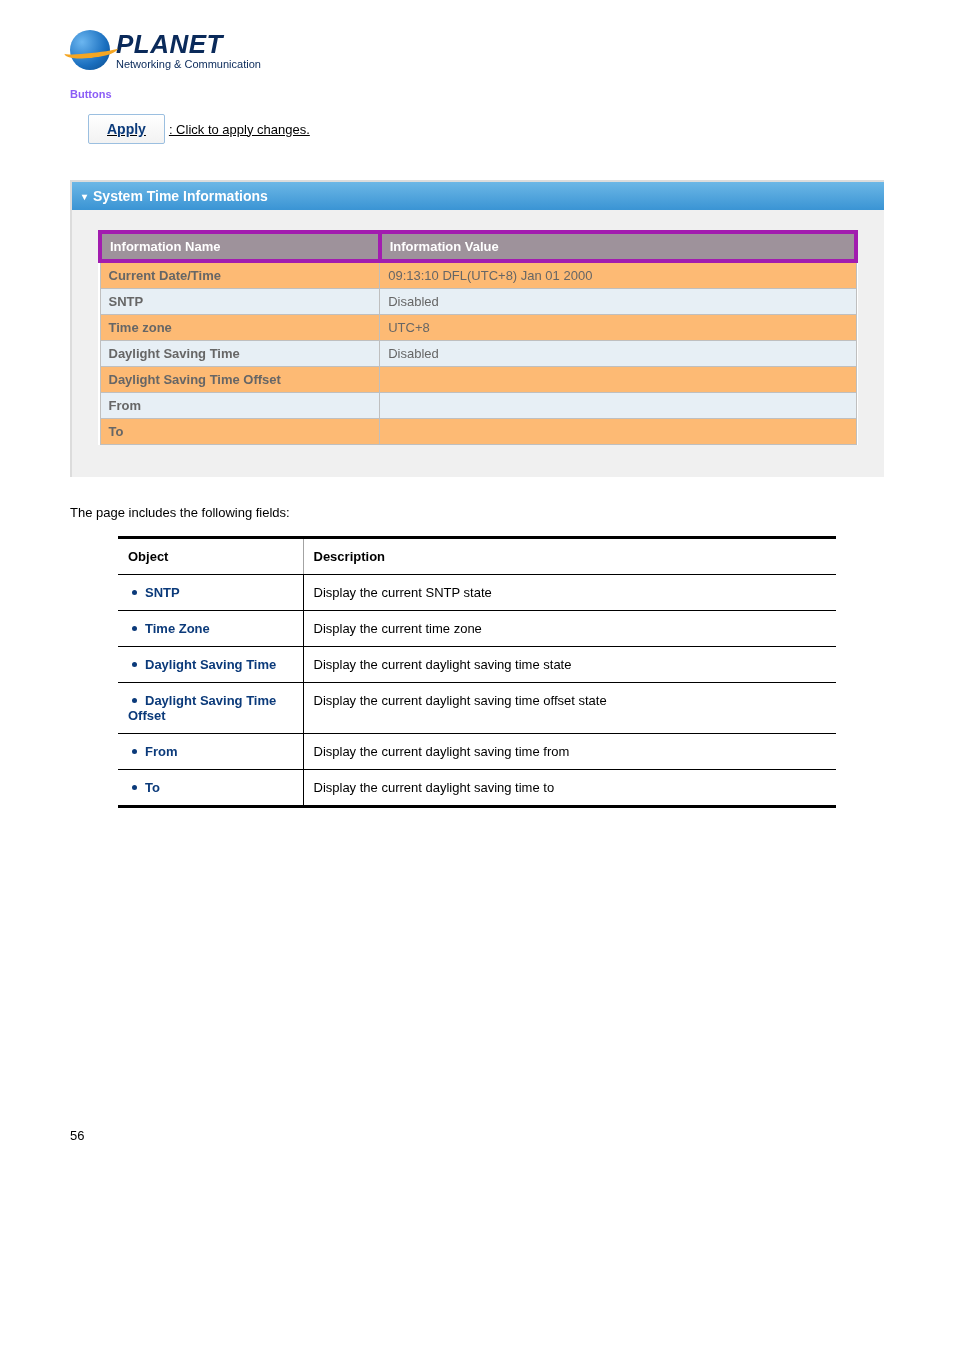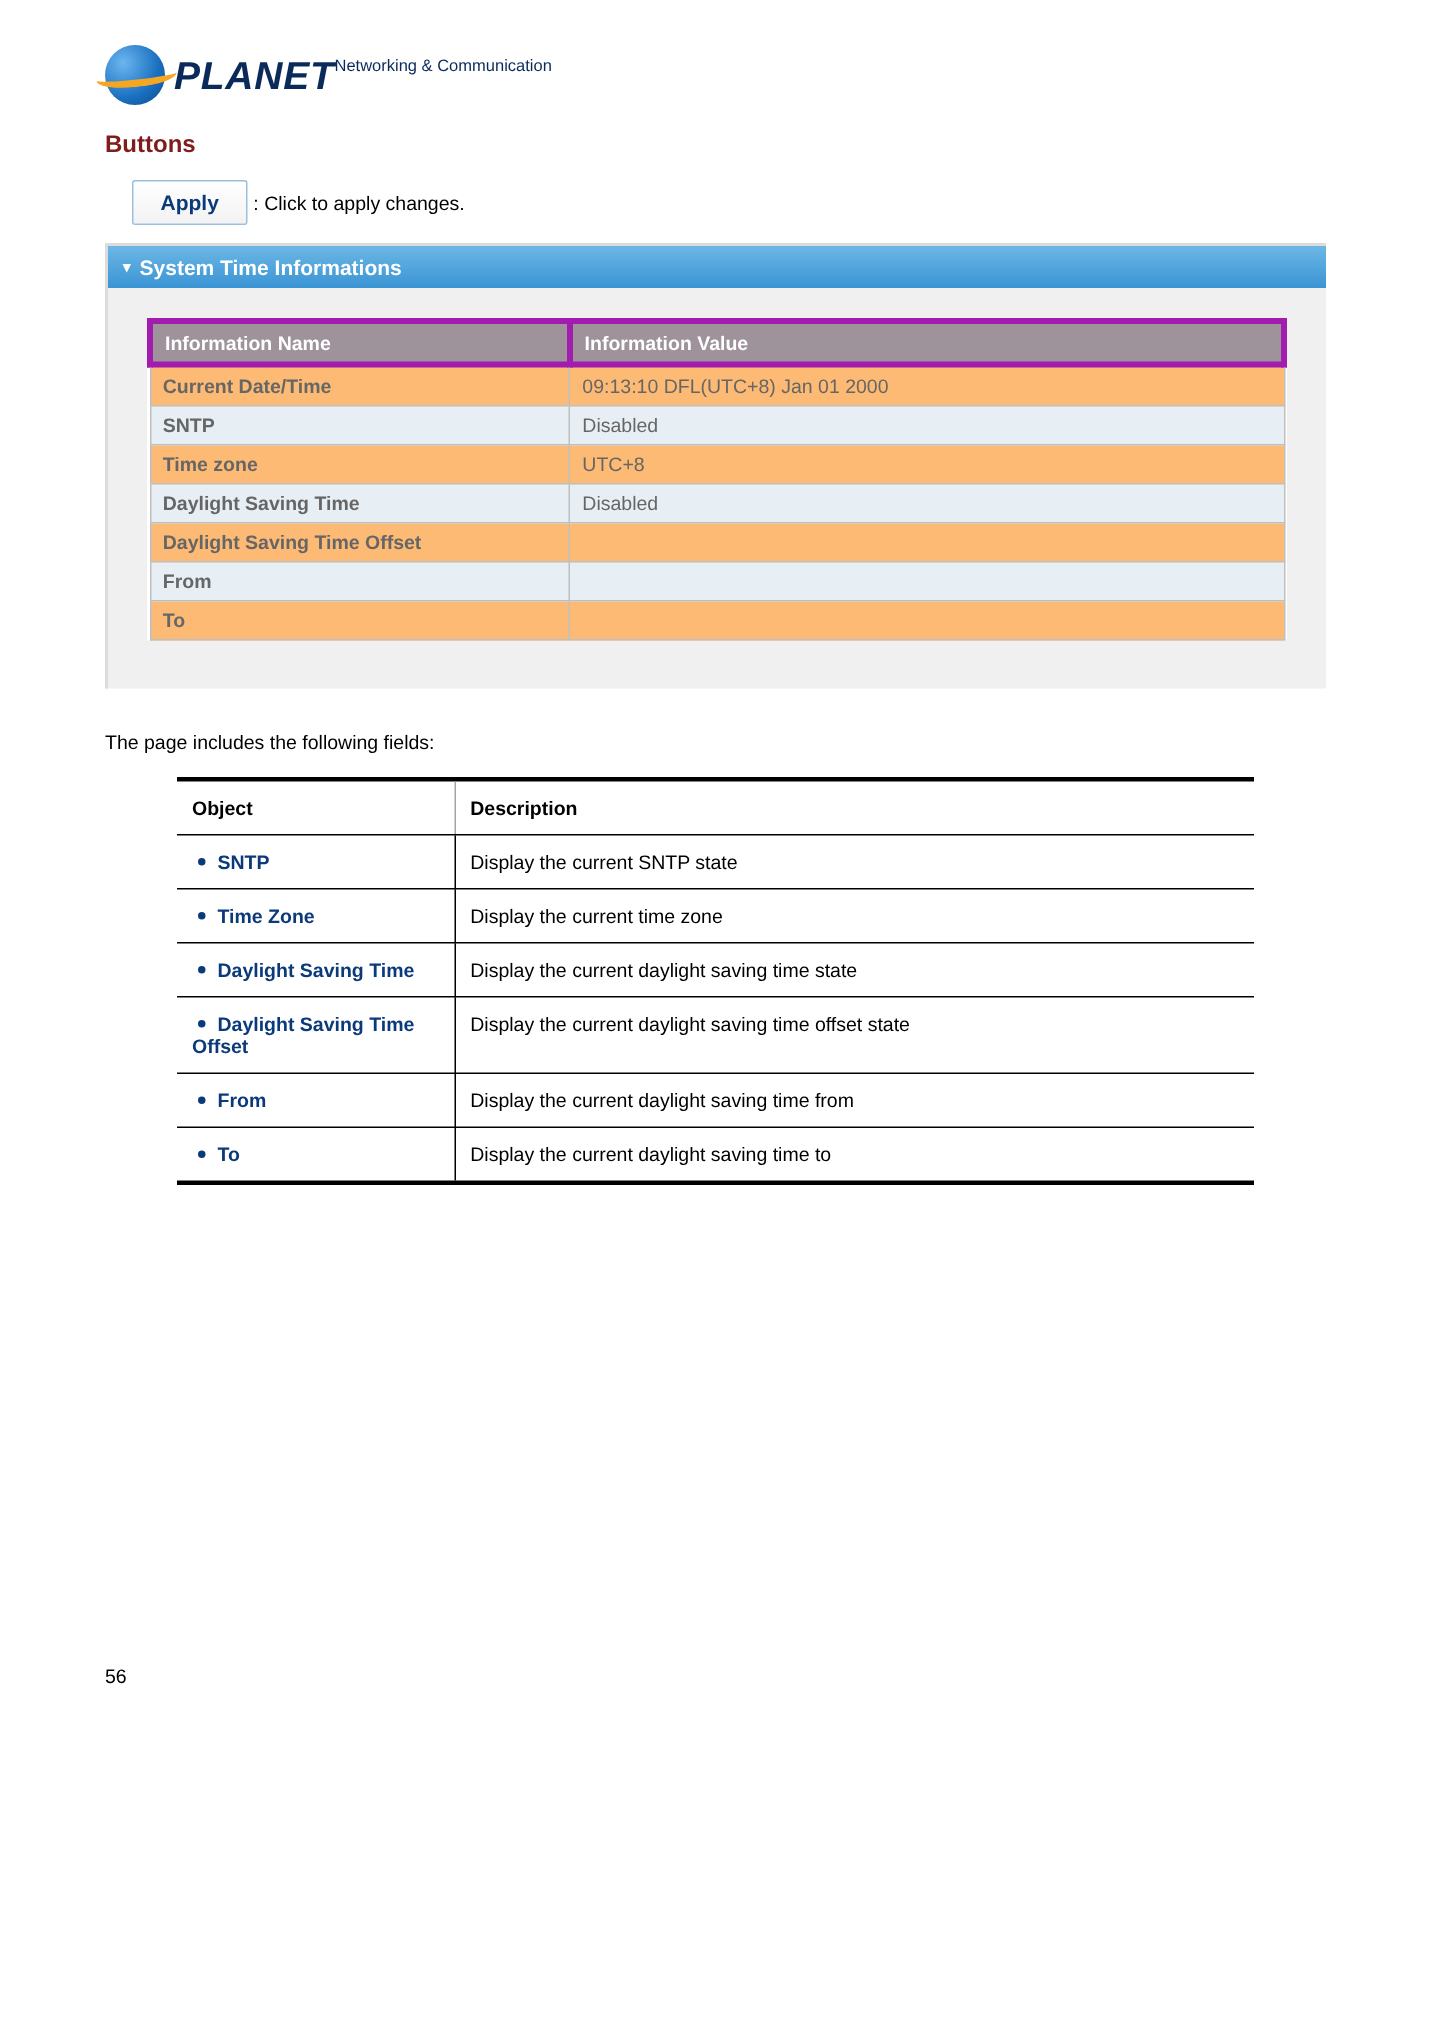--- a/index.html
+++ b/index.html
@@ -33,46 +33,48 @@
     width: 54px;
     height: 14px;
     border-bottom: 5px solid #f5a623;
     border-radius: 0 0 50% 50%;
     left: -6px;
     top: 14px;
     transform: rotate(-6deg);
   }
   .logo-text {
     display: flex;
+    flex-direction: column;
     line-height: 1;
     justify-content: space-between;
   }
   .logo-text .brand {
     font-weight: 900;
     font-size: 26px;
     font-style: italic;
     color: #0a2a5a;
     letter-spacing: 0.5px;
   }
   .logo-text .tagline {
     font-size: 11px;
     color: #0a2a5a;
     font-weight: normal;
     margin-top: 2px;
   }
   .section-label {
     font-weight: bold;
-    color: #7f1d1d;
-    font-size: 16px;
+    color: #8b5cf6;
+    font-size: 11px;
     margin: 6px 0 14px 0;
   }
   .apply-row {
     display: flex;
     align-items: center;
-    margin: 8px 0 12px 18px;
+    margin: 8px 0 36px 18px;
+    text-decoration: underline;
   }
   .apply-btn {
     background: linear-gradient(#ffffff, #f2f2f2);
     border: 1px solid #9bbfe0;
     color: #0b3a7a;
     font-weight: bold;
     font-size: 14px;
     padding: 6px 18px;
     border-radius: 2px;
     margin-right: 4px;

